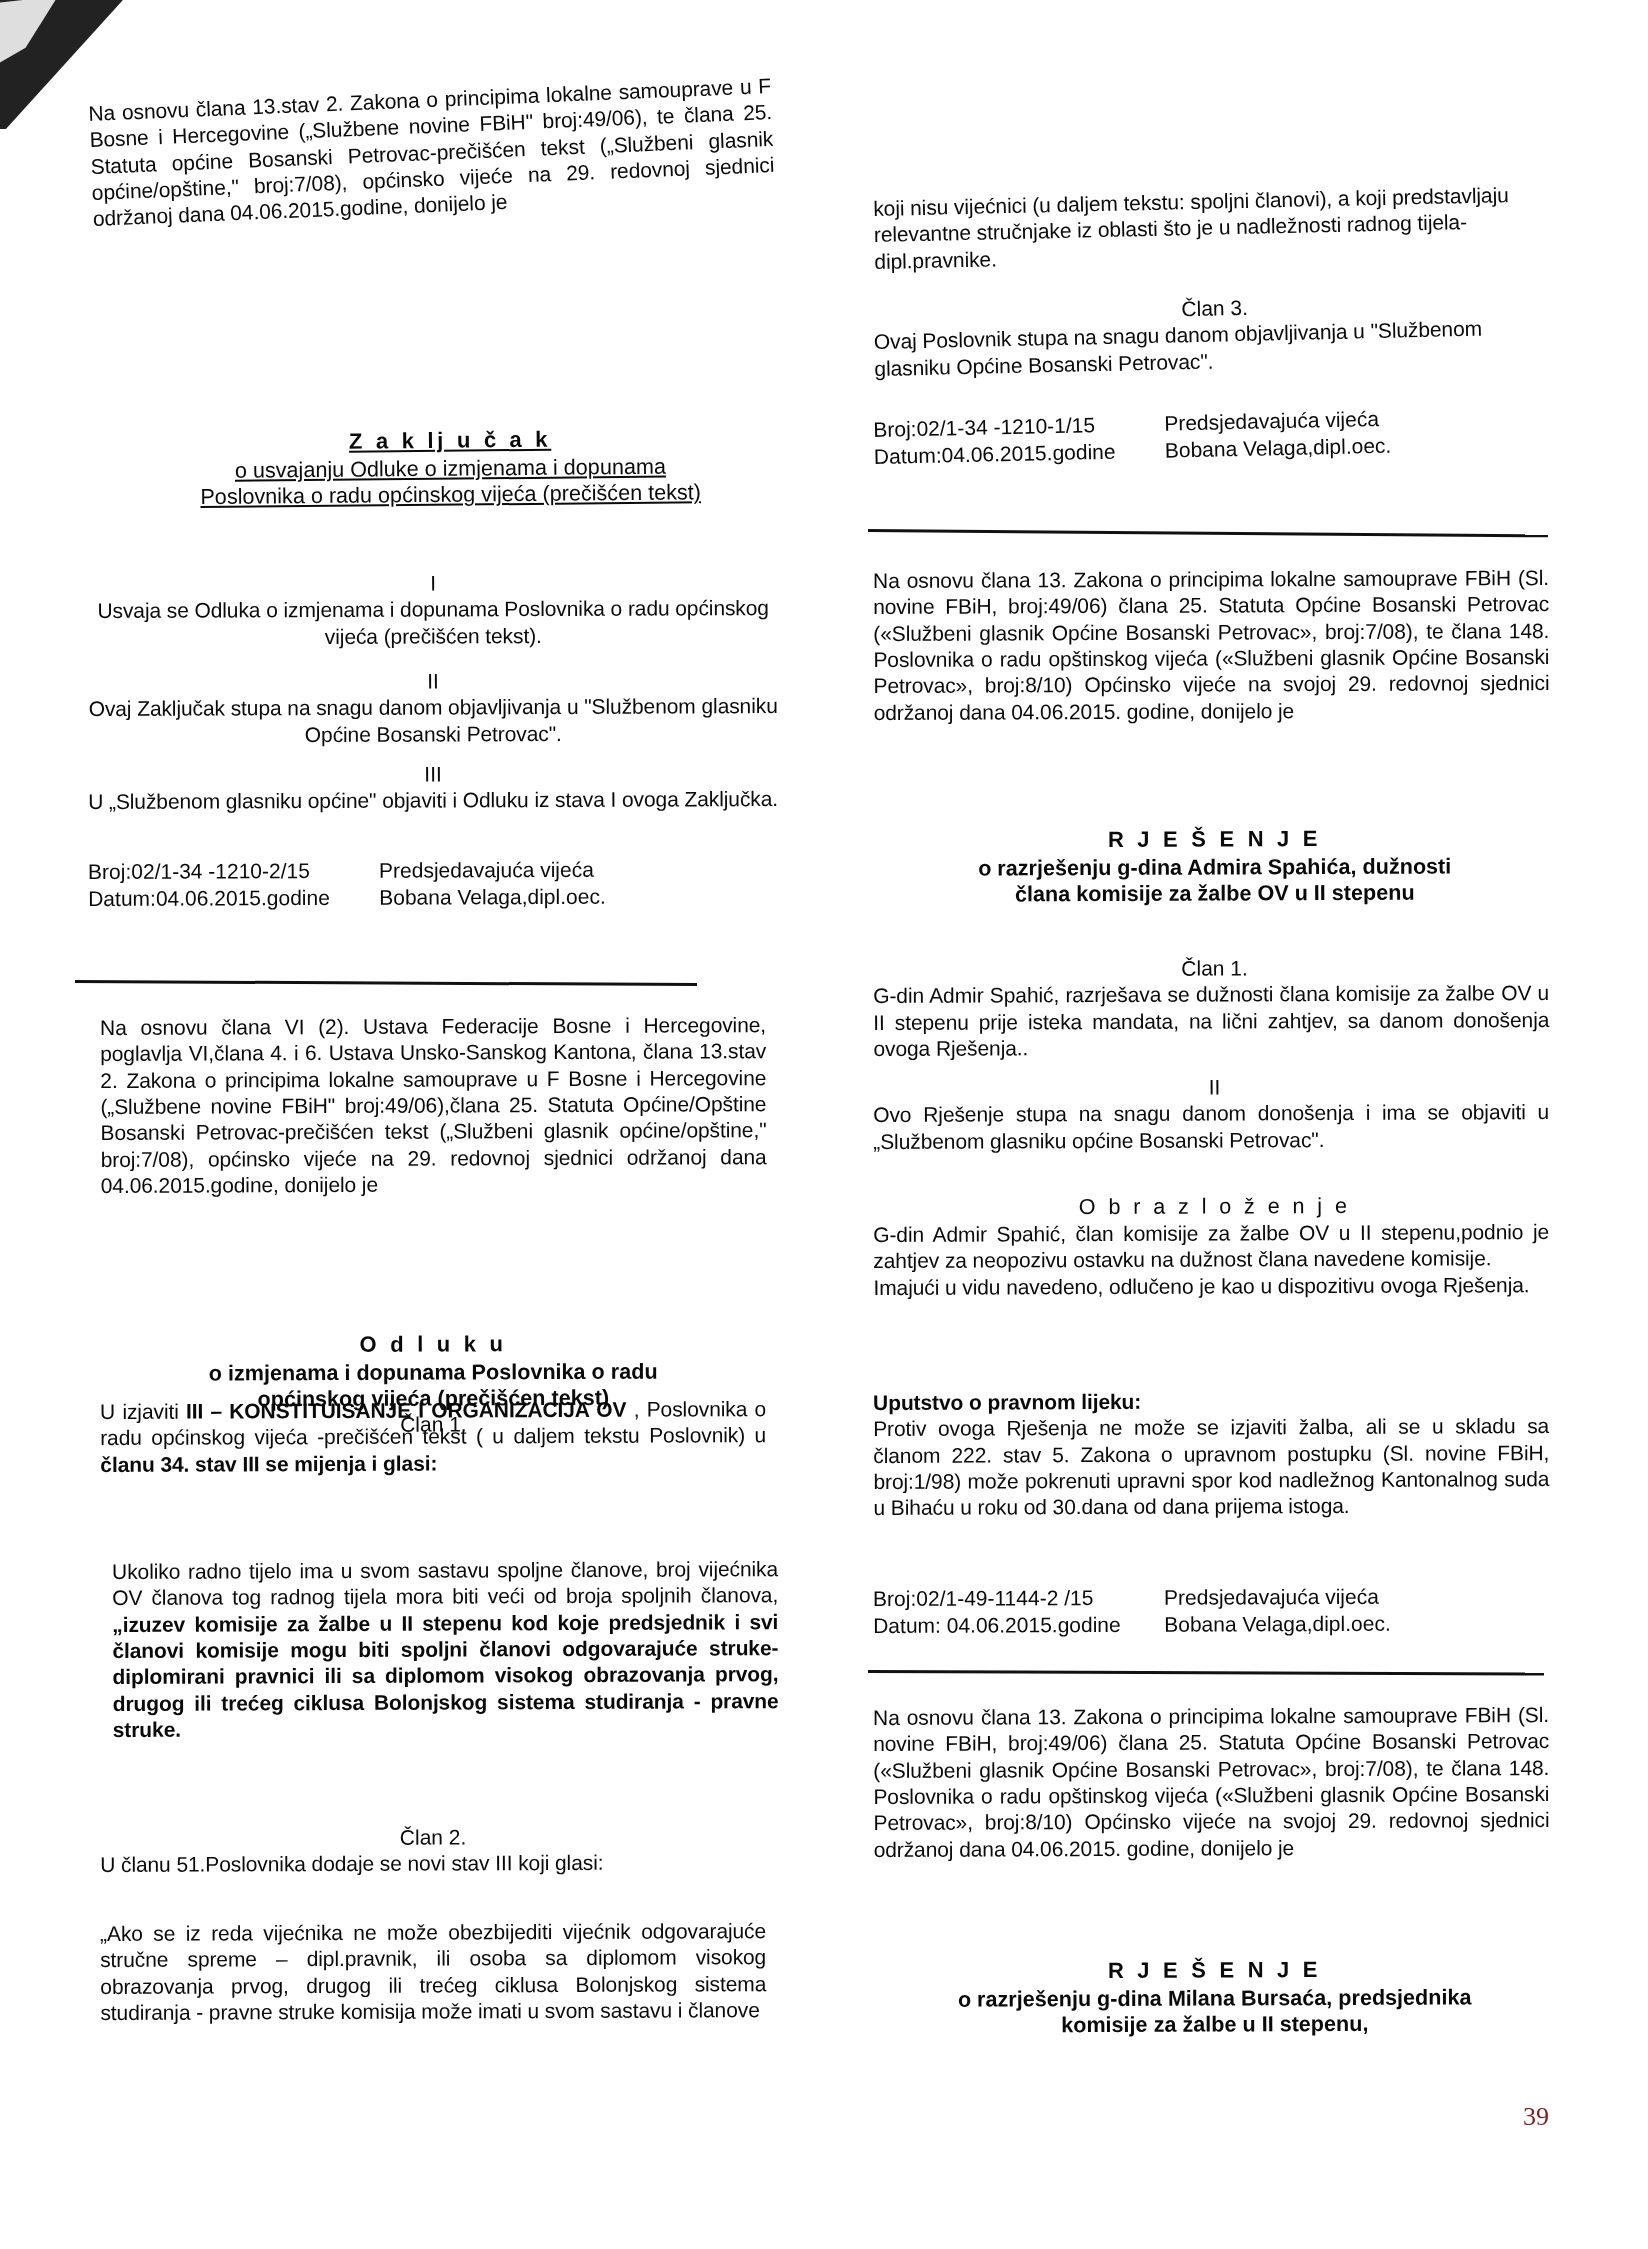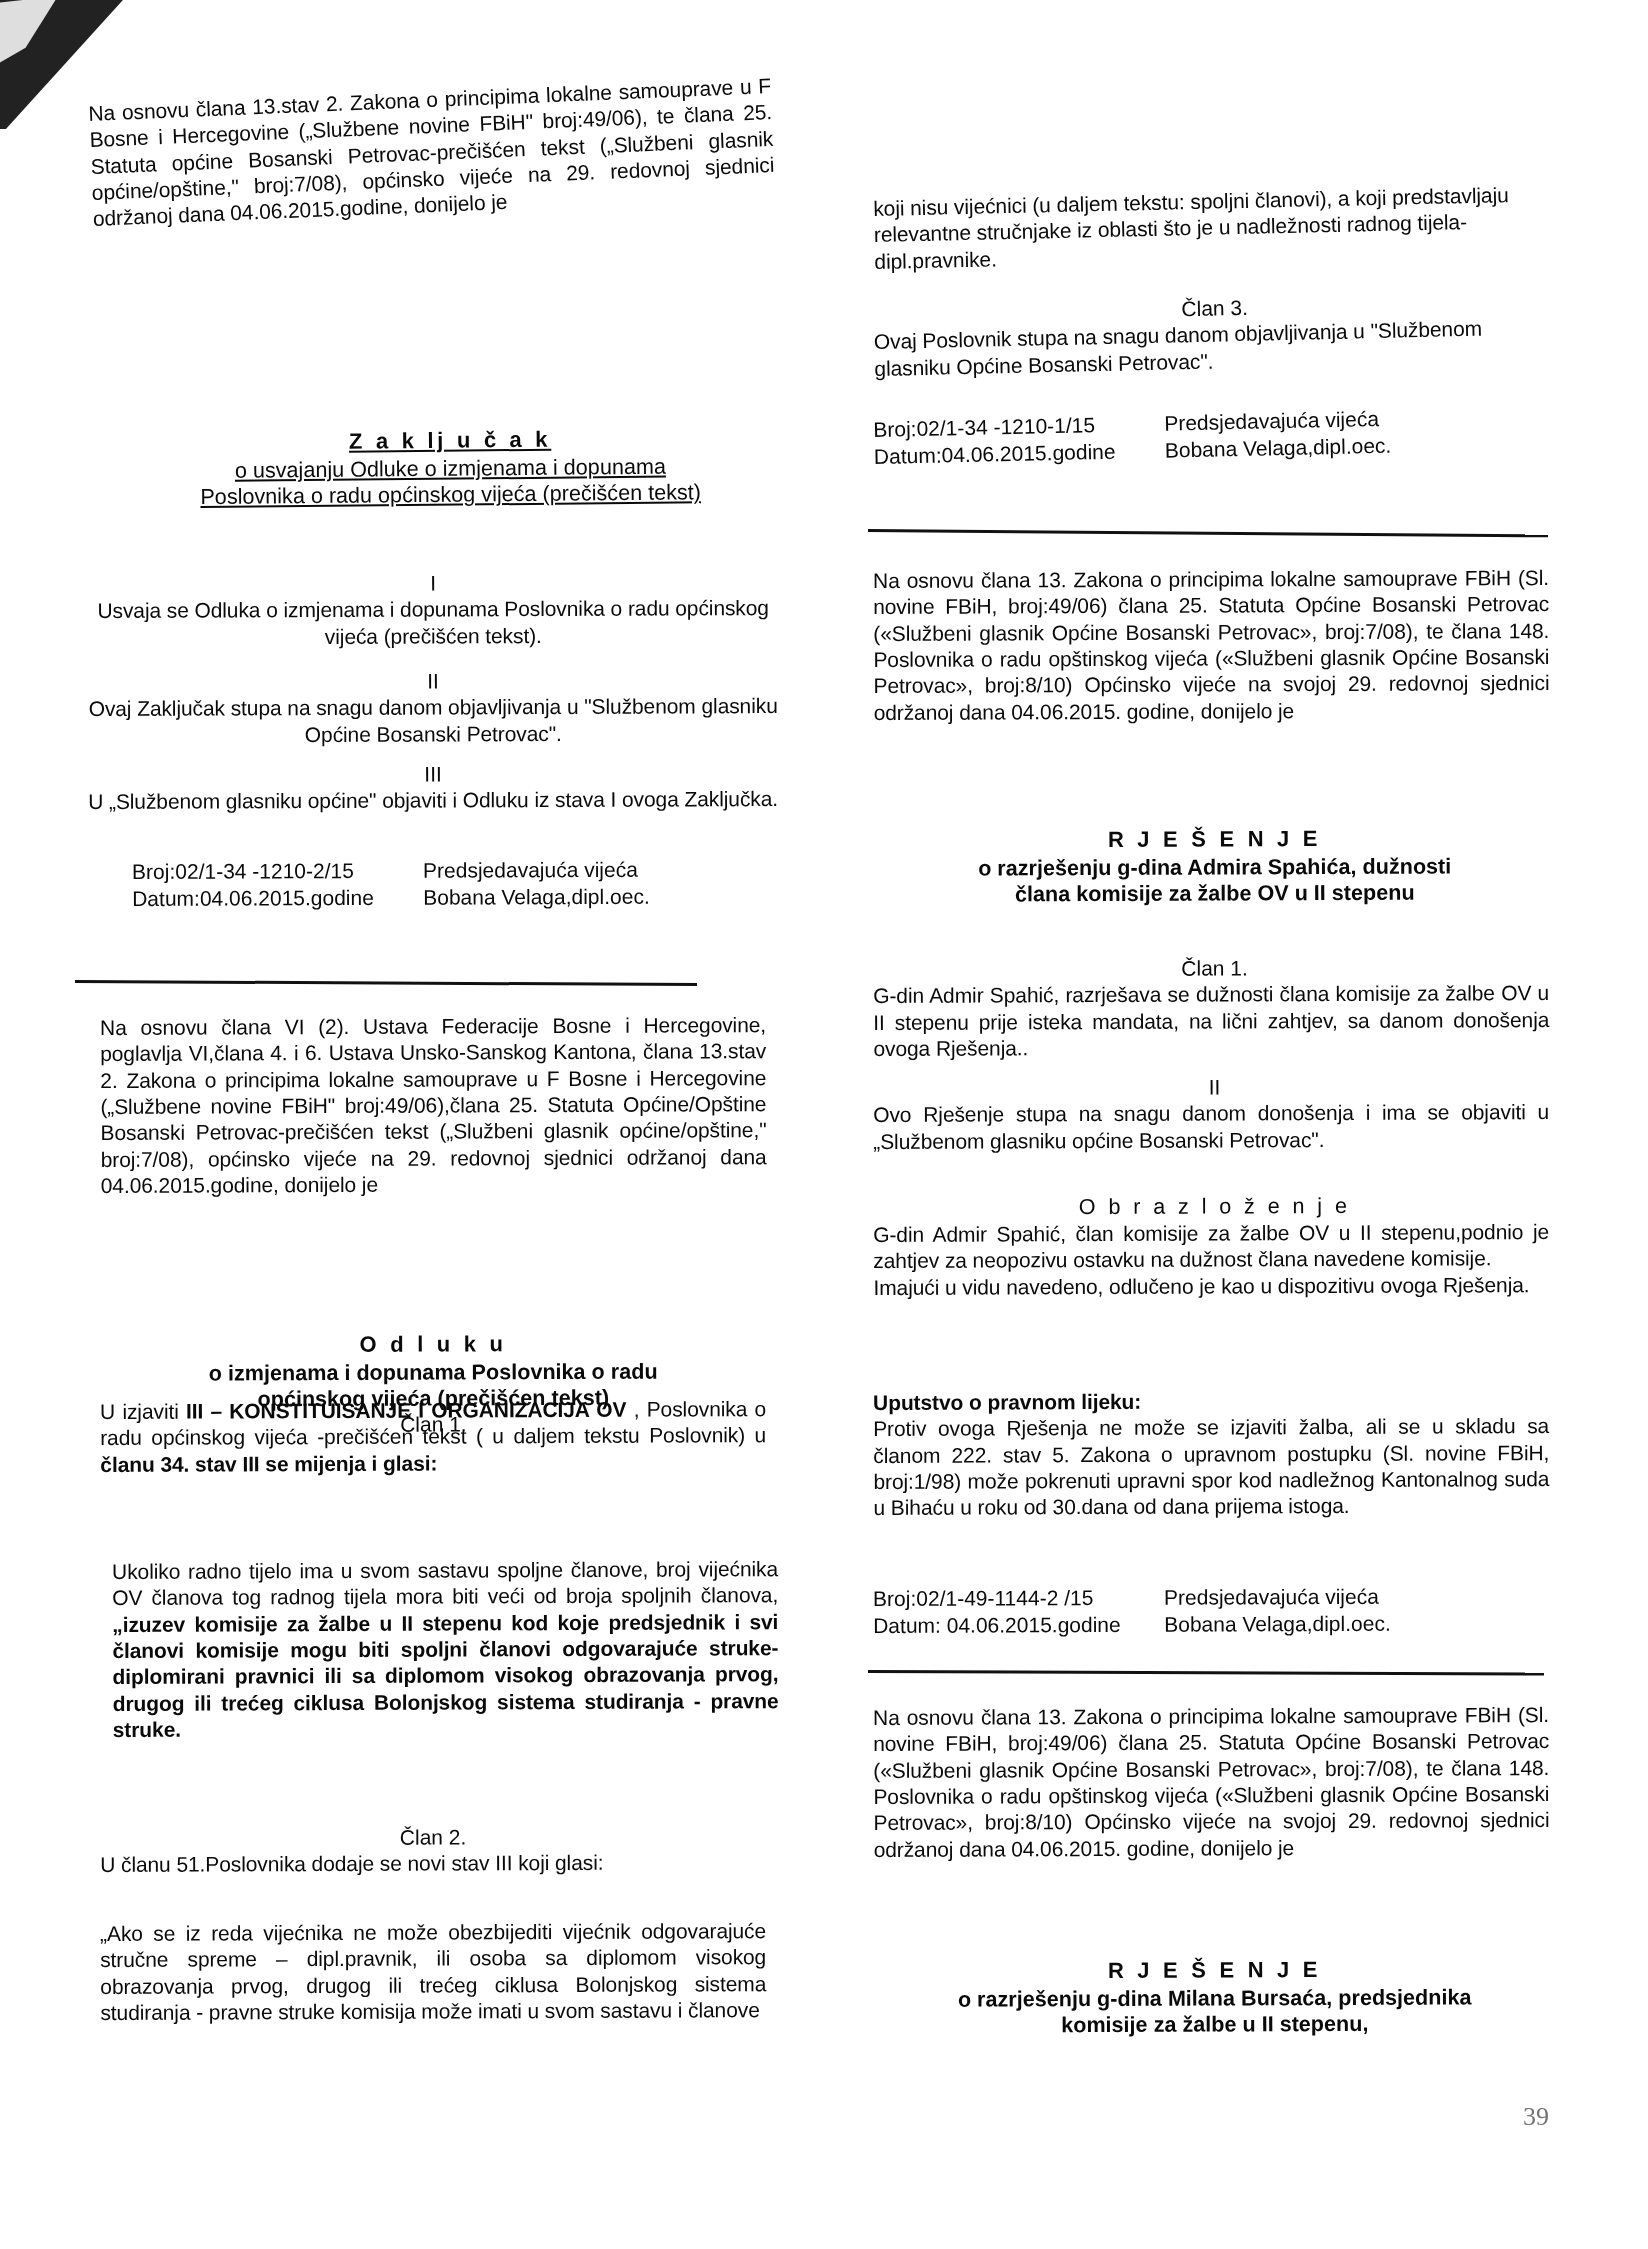--- a/index.html
+++ b/index.html
@@ -115,21 +115,21 @@
   .skew-b { display: block; transform: rotate(-1.25deg); transform-origin: left top; }
   .skew-c { display: block; transform: rotate(-0.55deg); transform-origin: left top; }
   .skew-d { display: block; transform: rotate(-0.25deg); transform-origin: left top; }
 
   .pageno {
     position: absolute;
     right: 100px;
     top: 2102px;
     font-family: "Liberation Serif", serif;
     font-size: 26px;
-    color: #737373;
+    color: #7f1d1d;
   }
 </style>
 </head>
 <body>
 
 <div class="page">
 
   <div class="scan-artifact"></div>
   <div class="scan-artifact-2"></div>
 
@@ -163,21 +163,21 @@
       </span>
     </div>
 
     <div class="block" style="top:763px;left:0;">
       <span class="skew-d">
         <p class="roman">III</p>
         <p class="txt">U „Službenom glasniku općine" objaviti i Odluku iz stava I ovoga Zaključka.</p>
       </span>
     </div>
 
-    <div class="block" style="top:858px;left:0;margin-left:44px;">
+    <div class="block" style="top:858px;left:0;">
       <span class="skew-d">
         <div class="sig">
           <div class="sig-left">Broj:02/1-34 -1210-2/15</div>
           <div class="sig-right">Predsjedavajuća vijeća</div>
         </div>
         <div class="sig">
           <div class="sig-left">Datum:04.06.2015.godine</div>
           <div class="sig-right">Bobana Velaga,dipl.oec.</div>
         </div>
       </span>

